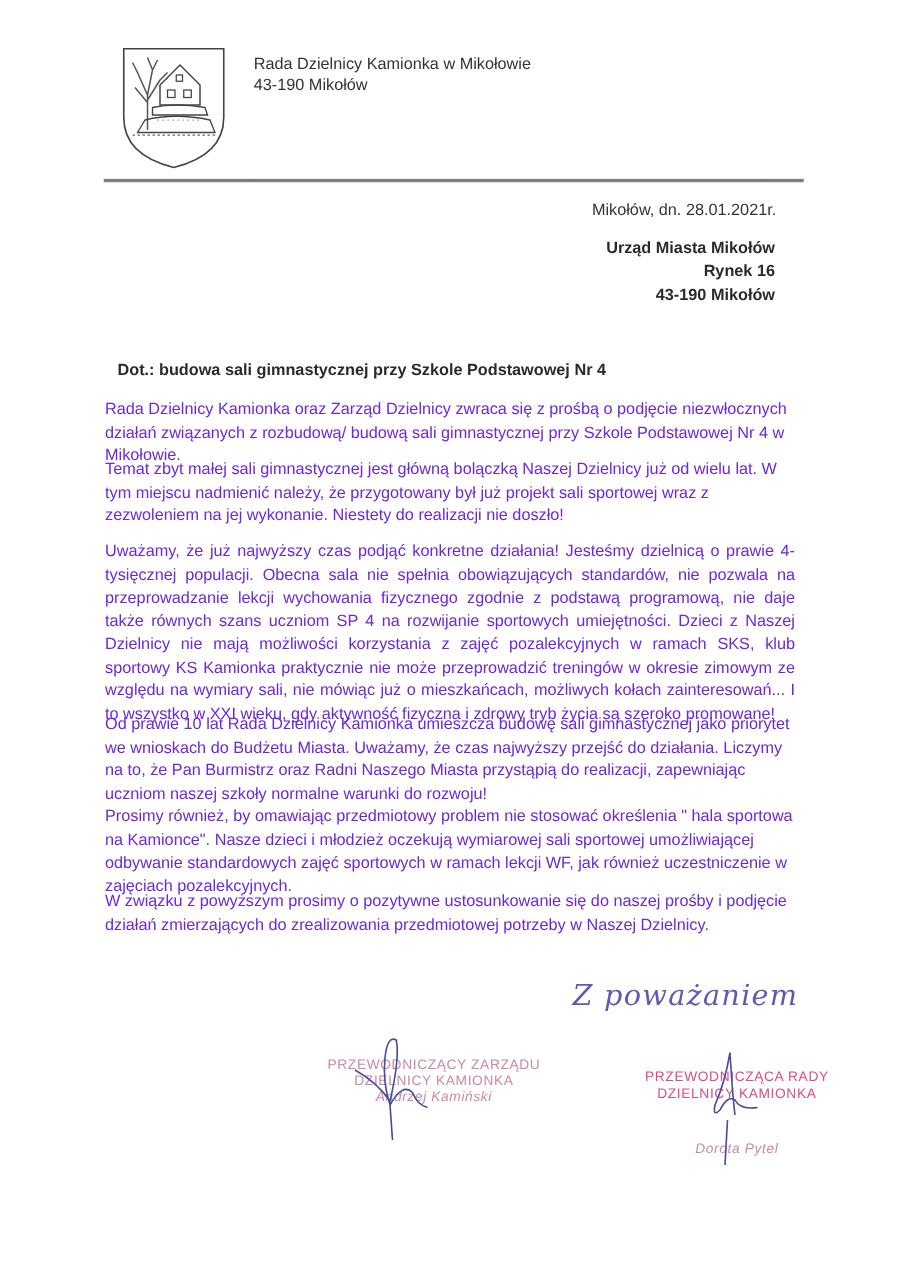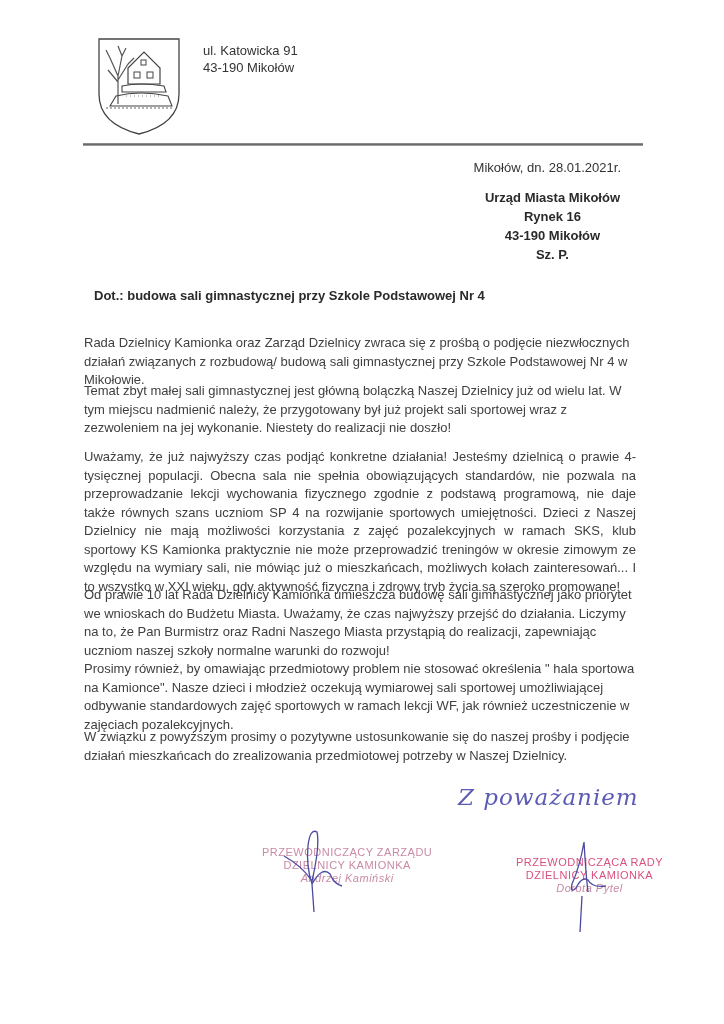--- a/index.html
+++ b/index.html
@@ -6,37 +6,37 @@
     body {
       width: 724px; height: 1024px; position: relative; overflow: hidden;
       font-family: "Liberation Sans", sans-serif; color: #2a2a2a;
     }
     .crest { position: absolute; left: 96px; top: 36px; width: 86px; height: 100px; }
     .org { position: absolute; left: 203px; top: 42px; font-size: 13px; line-height: 17px; color: #333; }
     .org div { white-space: nowrap; }
     .divider { position: absolute; left: 83px; top: 143px; width: 560px; height: 3px;
       background: linear-gradient(#9a9a9a, #6a6a6a, #b5b5b5); }
     .date { position: absolute; right: 103px; top: 160px; font-size: 13px; color: #333; padding-left: 24px; }
-    .recipient { position: absolute; right: 104px; top: 188px; text-align: center; font-weight: bold;
+    .recipient { position: absolute; right: 104px; top: 188px; text-align: right; font-weight: bold;
       font-size: 13px; line-height: 19px; color: #2a2a2a; }
     .subject { position: absolute; left: 84px; top: 288px; font-weight: bold; font-size: 13px; color: #2a2a2a; padding-left: 10px; }
-    .body-text { position: absolute; left: 84px; width: 552px; font-size: 13px; line-height: 18.5px; color: #404040; margin-top: 16px; }
+    .body-text { position: absolute; left: 84px; width: 552px; font-size: 13px; line-height: 18.5px; color: #6d28d9; }
     .justify { text-align: justify; }
     .p1 { top: 318px; }
     .p2 { top: 366px; }
     .p3 { top: 432px; }
     .p4 { top: 570px; }
     .p5 { top: 712px; }
     .closing { position: absolute; left: 458px; top: 784px; font-family: "DejaVu Serif", serif; font-style: italic;
       font-size: 23px; color: #5b5bb5; letter-spacing: 1px; }
     .stamp { position: absolute; text-align: center; font-size: 11px; line-height: 13px; letter-spacing: 0.5px; }
     .stamp .name { font-style: italic; text-align: center; }
     .stamp-left { left: 262px; top: 846px; color: #c98aa6; }
     .stamp-right { left: 516px; top: 856px; color: #d9507f; }
-    .stamp-right .name { color: #c98aa6; }
+    .stamp-right .name { color: #c98aa6; margin-top: 31px; }
     .sig { position: absolute; pointer-events: none; }
   </style>
 </head>
 <body>
 
 <svg class="crest" viewBox="0 0 86 100">
   <path d="M3 3 H83 V58 Q83 88 43 98 Q3 88 3 58 Z" fill="none" stroke="#444" stroke-width="1.3"></path>
 
   <path d="M22 68 L22 40 M22 40 L14 22 M22 40 L26 20 M22 46 L12 34 M22 44 L32 28 M26 20 L30 12 M14 22 L10 14 M26 20 L22 10 M32 28 L38 22" stroke="#555" stroke-width="1.2" fill="none"></path>
 
@@ -45,45 +45,44 @@
   <rect x="38" y="36" width="6" height="6" fill="none" stroke="#444"></rect>
   <rect x="51" y="36" width="6" height="6" fill="none" stroke="#444"></rect>
 
   <path d="M26 56 L26 50 Q44 46 68 50 L70 56 Z" fill="none" stroke="#444" stroke-width="1.1"></path>
   <path d="M14 70 L20 60 Q44 54 72 60 L76 70 Z" fill="none" stroke="#444" stroke-width="1.1"></path>
   <path d="M10 72 L78 72" stroke="#666" stroke-dasharray="2 2"></path>
   <path d="M30 60 L66 60" stroke="#888" stroke-dasharray="1 3"></path>
 </svg>
 
 <div class="org">
-  <div>ul. Katowicka 91</div>
+  <div>Rada Dzielnicy Kamionka w Mikołowie</div>
   <div>43-190 Mikołów</div>
 </div>
 
 <div class="divider"></div>
 
 <div class="date">Mikołów, dn. 28.01.2021r.</div>
 
 <div class="recipient">
   <div>Urząd Miasta Mikołów</div>
   <div>Rynek 16</div>
   <div>43-190 Mikołów</div>
-  <div>Sz. P.</div>
 </div>
 
 <div class="subject">Dot.: budowa sali gimnastycznej przy Szkole Podstawowej Nr 4</div>
 
 <div class="body-text p1">Rada Dzielnicy Kamionka oraz Zarząd Dzielnicy zwraca się z prośbą o podjęcie niezwłocznych działań związanych z rozbudową/ budową sali gimnastycznej przy Szkole Podstawowej Nr 4 w Mikołowie.</div>
 <div class="body-text p2">Temat zbyt małej sali gimnastycznej jest główną bolączką Naszej Dzielnicy już od wielu lat.  W tym miejscu nadmienić należy, że przygotowany był już projekt sali sportowej wraz z zezwoleniem na jej wykonanie. Niestety do realizacji nie doszło!</div>
 <div class="body-text p3 justify">Uważamy, że już najwyższy czas podjąć konkretne działania!  Jesteśmy dzielnicą o prawie 4-tysięcznej populacji. Obecna sala nie spełnia obowiązujących standardów, nie pozwala na przeprowadzanie lekcji wychowania fizycznego zgodnie z podstawą programową, nie daje także równych szans uczniom SP 4 na rozwijanie sportowych umiejętności. Dzieci z Naszej Dzielnicy nie mają możliwości korzystania z zajęć pozalekcyjnych w ramach SKS, klub sportowy KS Kamionka praktycznie nie może przeprowadzić treningów w okresie zimowym ze względu na wymiary sali, nie mówiąc już o mieszkańcach, możliwych kołach zainteresowań... I to wszystko w XXI wieku, gdy aktywność fizyczna i zdrowy tryb życia są szeroko promowane!</div>
 <div class="body-text p4">
   <div>Od prawie 10 lat Rada Dzielnicy Kamionka umieszcza budowę sali gimnastycznej jako priorytet we wnioskach do Budżetu Miasta.  Uważamy, że czas najwyższy przejść do działania. Liczymy na to, że Pan Burmistrz oraz Radni Naszego Miasta przystąpią do realizacji, zapewniając uczniom naszej szkoły normalne warunki do rozwoju!</div>
   <div>Prosimy również,  by omawiając przedmiotowy problem nie stosować określenia " hala sportowa na Kamionce". Nasze dzieci i młodzież oczekują wymiarowej sali sportowej umożliwiającej odbywanie standardowych zajęć sportowych w ramach lekcji WF, jak również uczestniczenie w zajęciach pozalekcyjnych.</div>
 </div>
-<div class="body-text p5">W związku z powyższym prosimy o pozytywne ustosunkowanie się do naszej prośby i podjęcie działań mieszkańcach do zrealizowania przedmiotowej potrzeby w Naszej Dzielnicy.</div>
+<div class="body-text p5">W związku z powyższym prosimy o pozytywne ustosunkowanie się do naszej prośby i podjęcie działań zmierzających do zrealizowania przedmiotowej potrzeby w Naszej Dzielnicy.</div>
 
 <div class="closing">Z poważaniem</div>
 
 <div class="stamp stamp-left">
   <div>PRZEWODNICZĄCY ZARZĄDU</div>
   <div>DZIELNICY KAMIONKA</div>
   <div class="name">Andrzej Kamiński</div>
 </div>
 <svg class="sig" style="left:282px;top:826px;width:80px;height:90px;" viewBox="0 0 80 90">
   <path d="M2 30 Q20 40 30 55 Q38 20 35 6 Q28 2 26 20 Q24 40 30 58 Q40 40 48 48 Q52 58 60 60 M30 58 L32 86" fill="none" stroke="#4a4aa0" stroke-width="1.3"></path>

